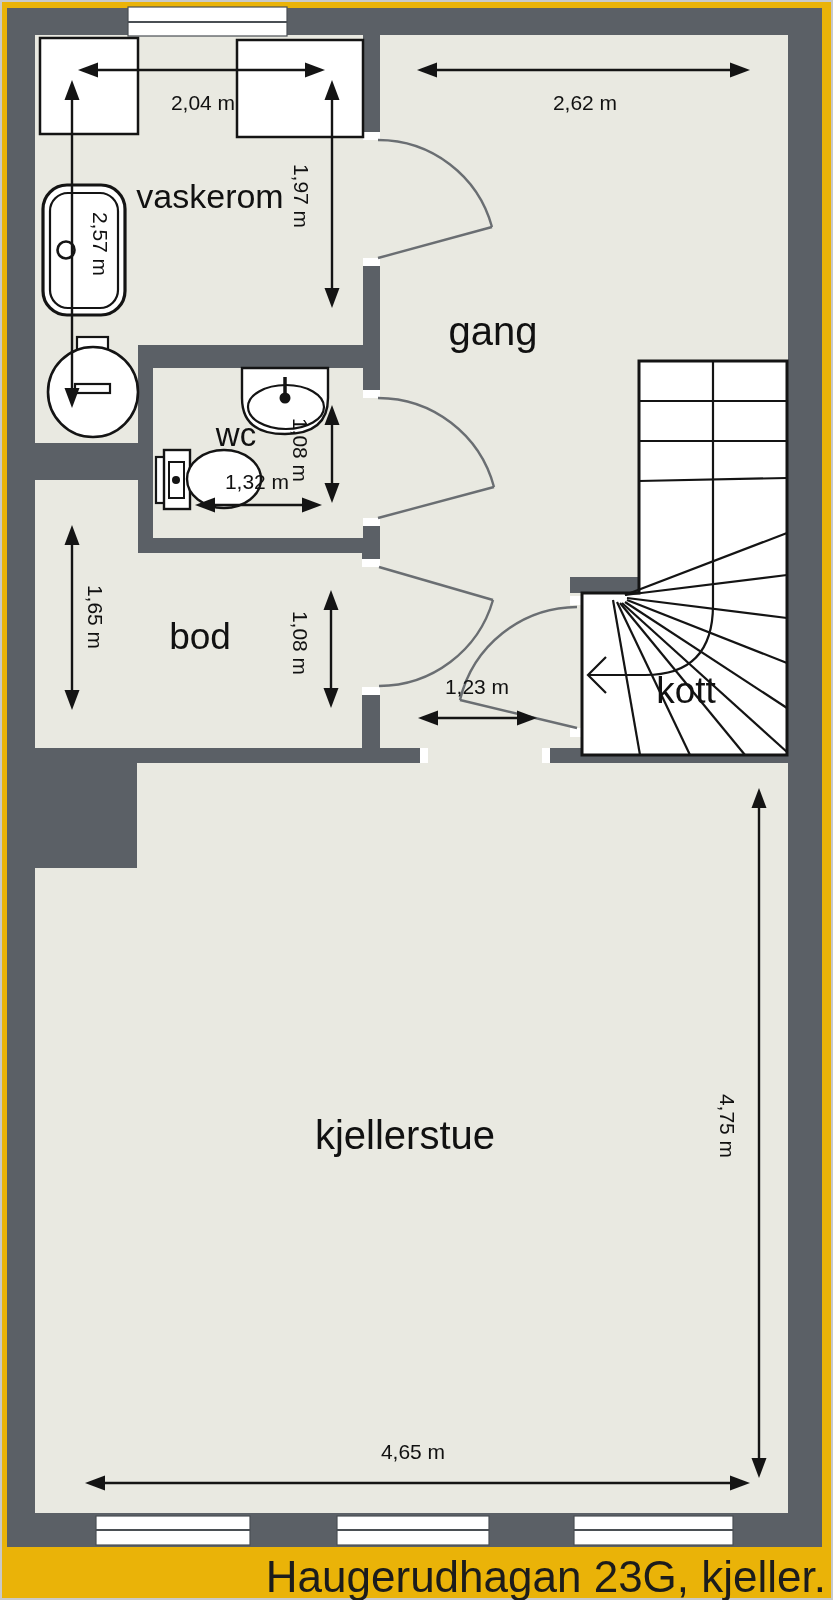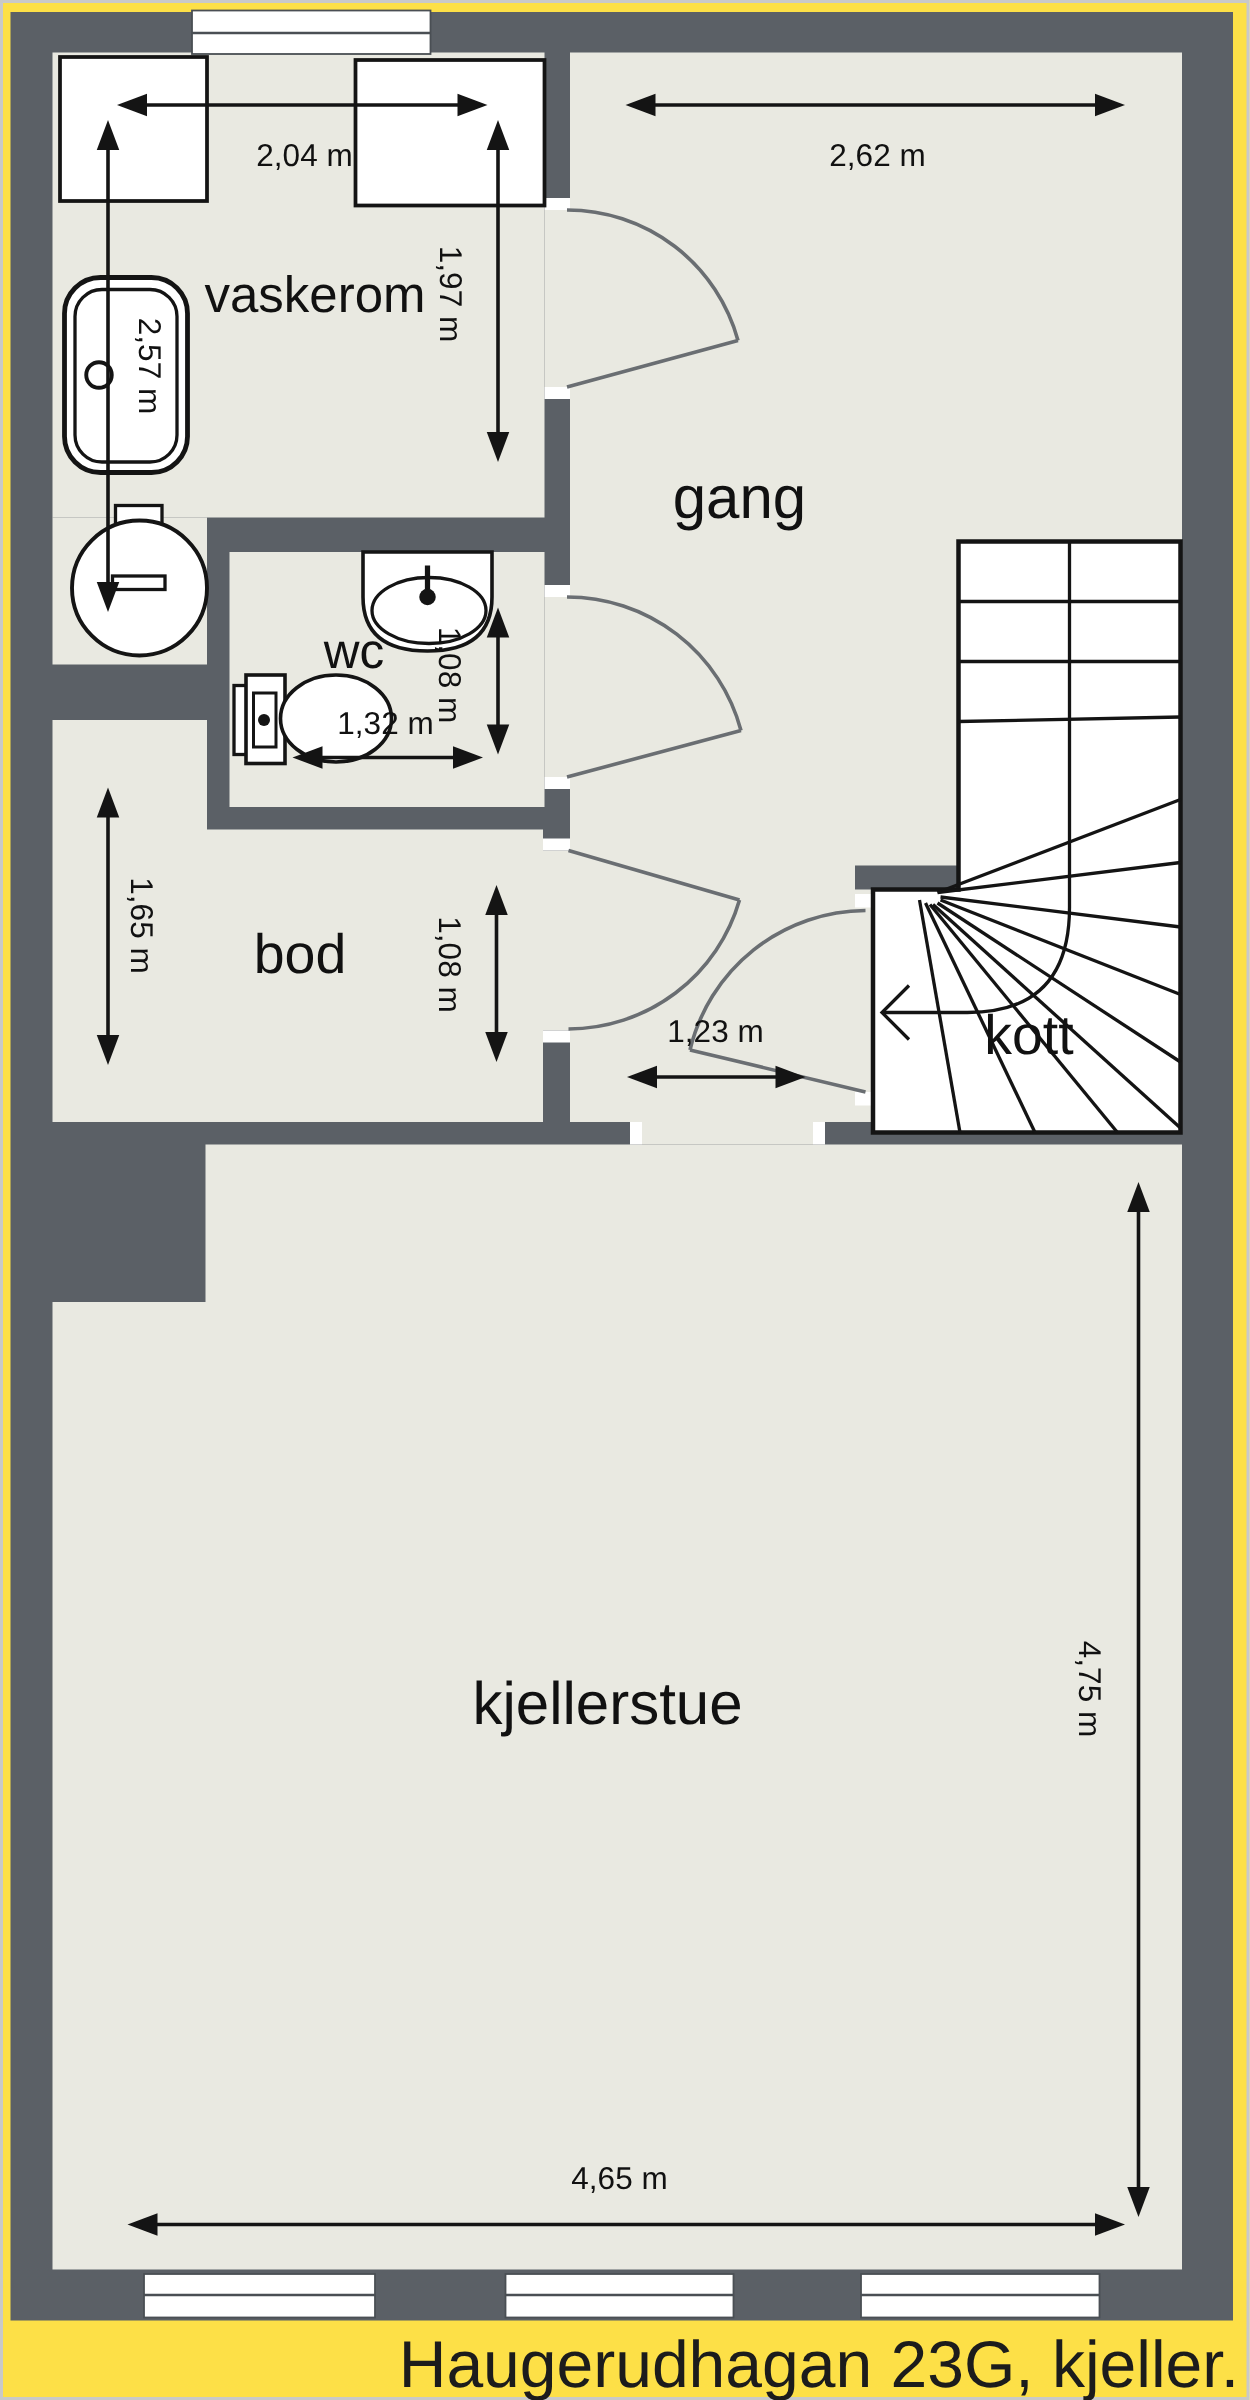--- a/index.html
+++ b/index.html
@@ -1,16 +1,16 @@
 <!DOCTYPE html>
 <html><head>
 <meta charset="utf-8">
 <style>
   html,body{margin:0;padding:0;background:#ffffff;}
-  .page{position:relative;width:833px;height:1600px;background:#fde047;overflow:hidden;
+  .page{position:relative;width:833px;height:1600px;background:#eab308;overflow:hidden;
         font-family:"Liberation Sans","DejaVu Sans",sans-serif;}
   .page svg{position:absolute;left:0;top:0;}
   .title-bar{position:absolute;right:7px;top:1552px;width:820px;text-align:right;
              font-size:44px;color:#1c1c1c;letter-spacing:0px;}
 </style>
 </head>
 <body>
 
 <div class="page">
   <svg id="plan-svg" width="833" height="1600" viewBox="0 0 833 1600">

